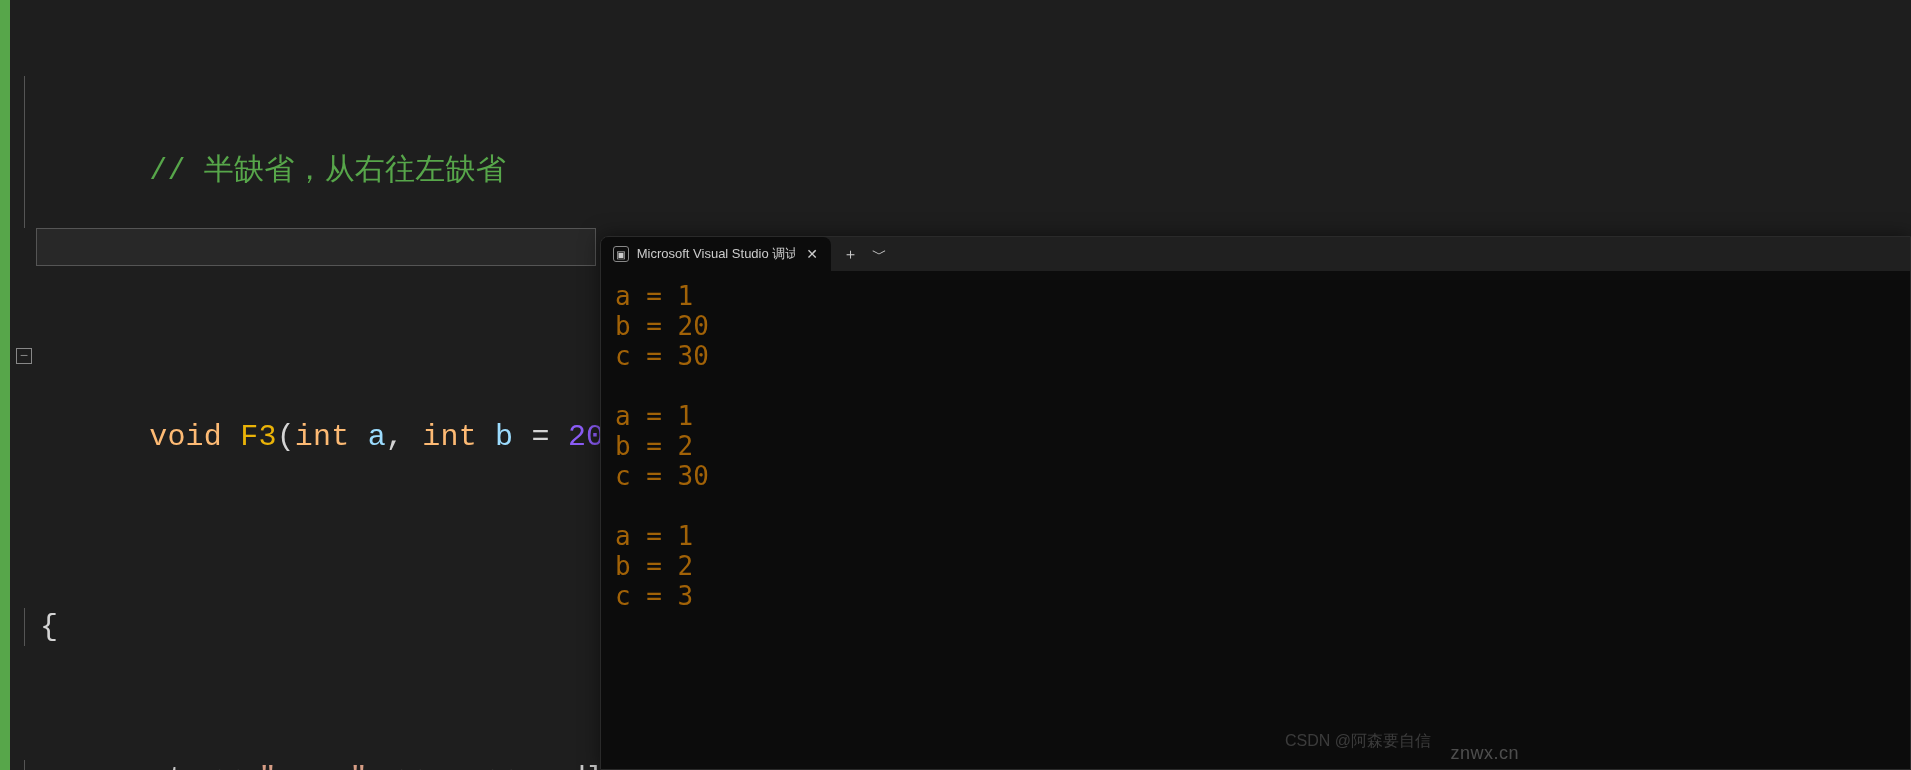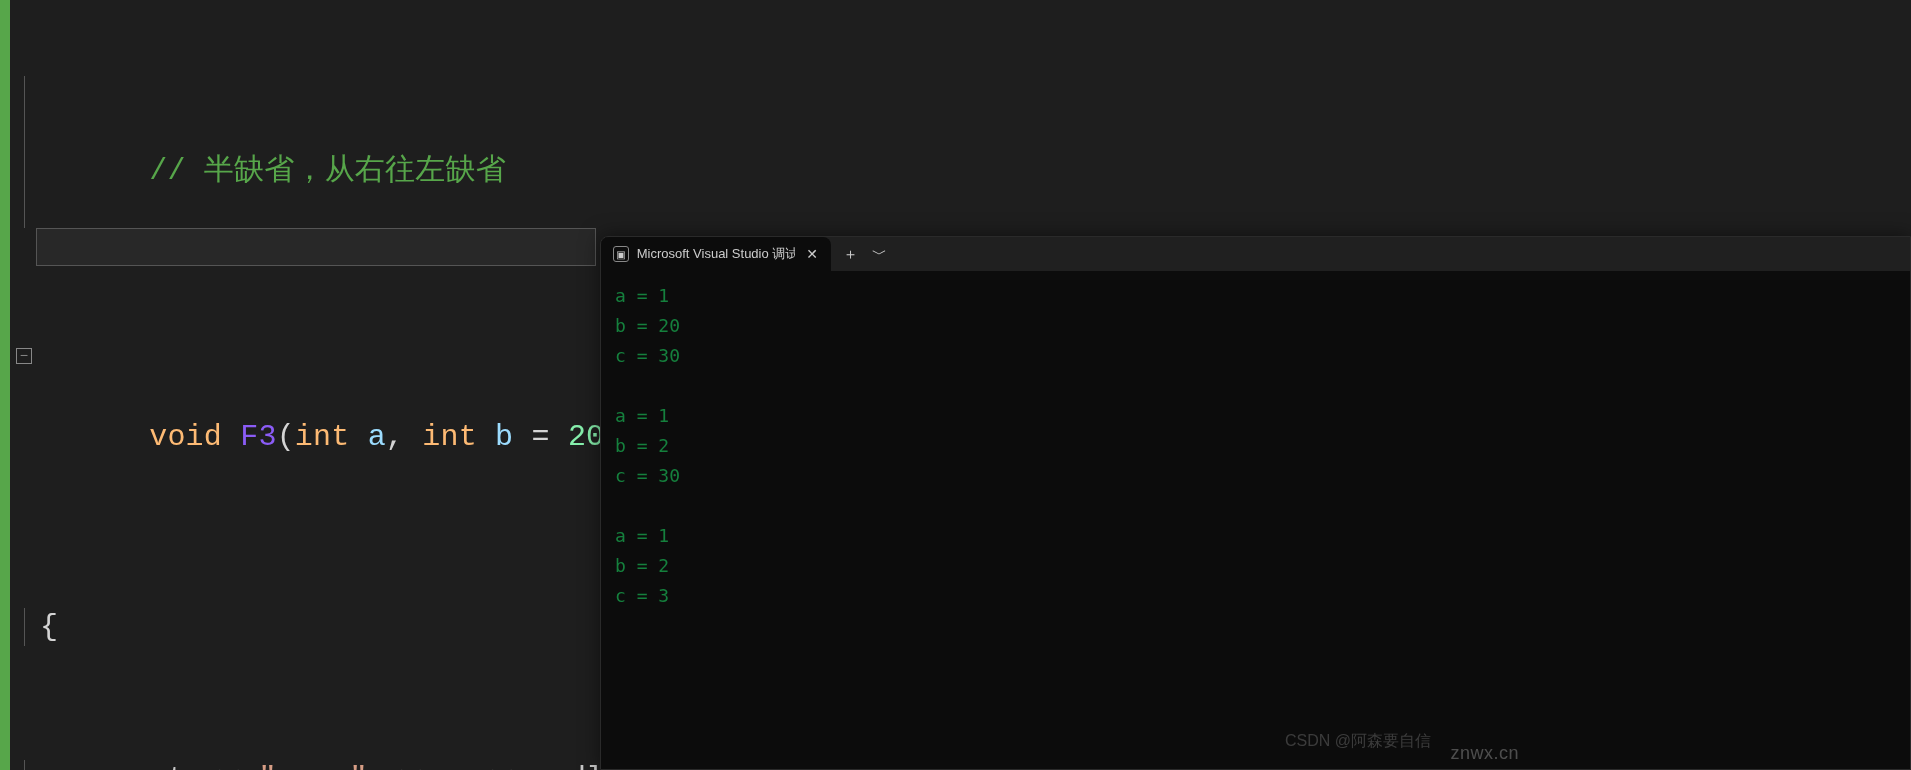--- a/index.html
+++ b/index.html
@@ -56,23 +56,23 @@
     left: 36px;
     width: 560px;
     height: 38px;
     border: 1px solid #555;
     background: rgba(60,60,60,0.35);
     pointer-events: none;
   }
 
   .comment { color: #57a64a; }
   .keyword { color: #fdba74; }
-  .func    { color: #8b5cf6; margin-top: 40px; }
+  .func    { color: #eab308; margin-top: 40px; }
   .param   { color: #9cdcfe; }
-  .number  { color: #86efac; }
+  .number  { color: #8b5cf6; }
   .string  { color: #d69d85; }
   .op      { color: #d4d4d4; }
   .obj     { color: #c8c8c8; }
 
   .terminal-window {
     position: absolute;
     left: 600px;
     top: 236px;
     width: 1311px;
     height: 534px;
@@ -104,23 +104,23 @@
   }
   .term-tab-title { white-space: nowrap; overflow: hidden; text-overflow: clip; max-width: 160px; }
   .term-tab-icon { width: 16px; height: 16px; border: 1px solid #888; border-radius: 3px; display:flex; align-items:center; justify-content:center; font-size:10px; }
   .term-tab-close { width: 18px; height: 18px; display:flex; align-items:center; justify-content:center; color:#ccc; cursor:pointer; font-size: 14px; border-radius:3px; }
   .term-header-actions { display:flex; align-items:center; gap:14px; padding-left:12px; }
   .term-action { color:#ccc; cursor:pointer; font-size:15px; }
 
   .term-body {
     padding: 10px 14px;
     font-family: Consolas, monospace;
-    font-size: 18px;
+    font-size: 26px;
     line-height: 30px;
-    color: #15803d;
+    color: #a16207;
     white-space: pre;
   }
 
   .watermark1 {
     position: absolute;
     right: 12px;
     bottom: 6px;
     font-family: Liberation Sans, sans-serif;
     font-size: 18px;
     color: rgba(200,200,200,0.35);

